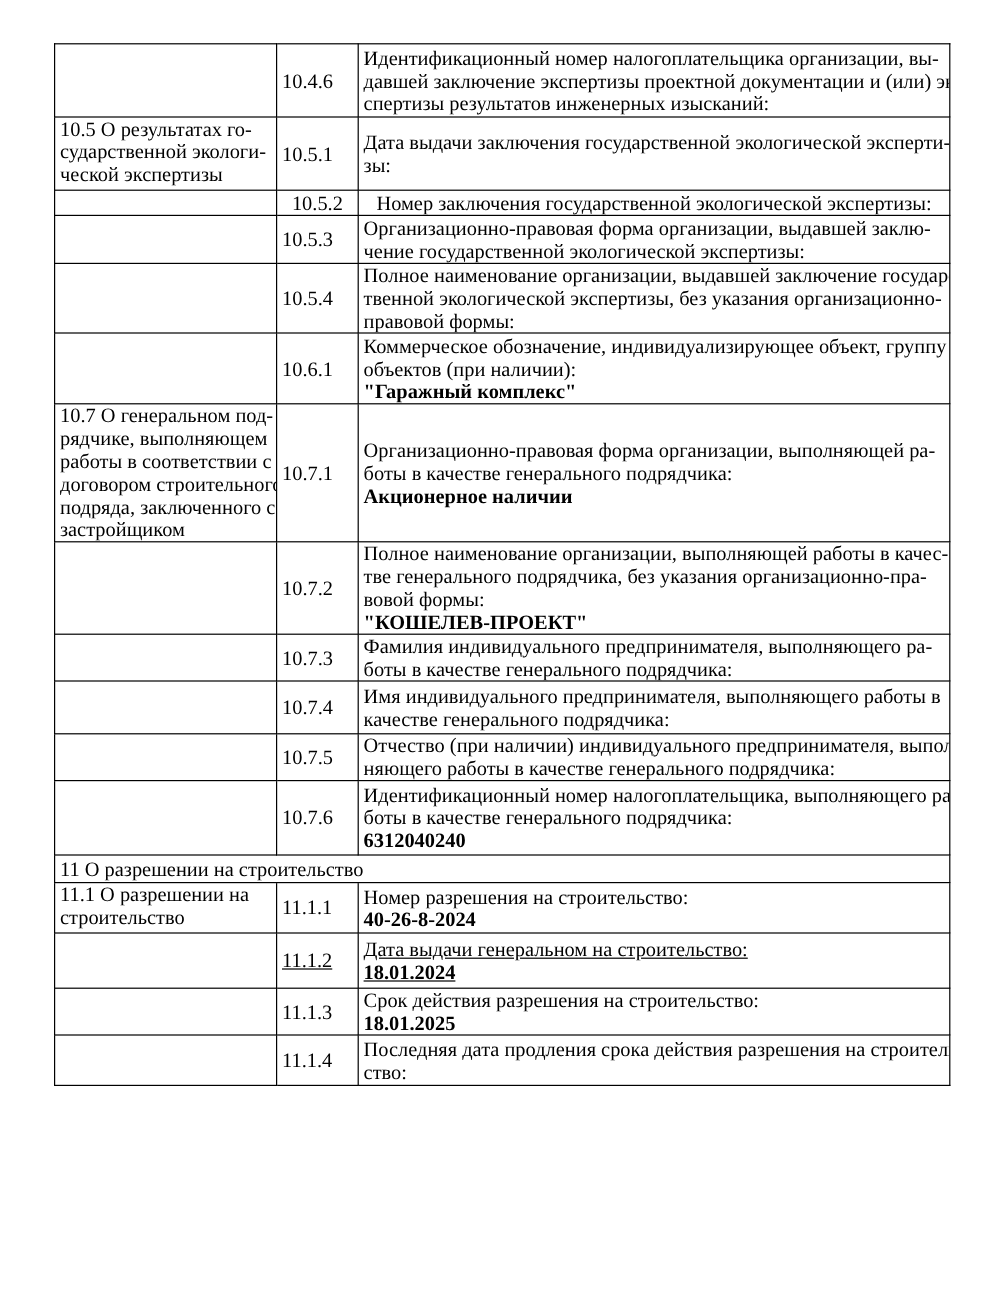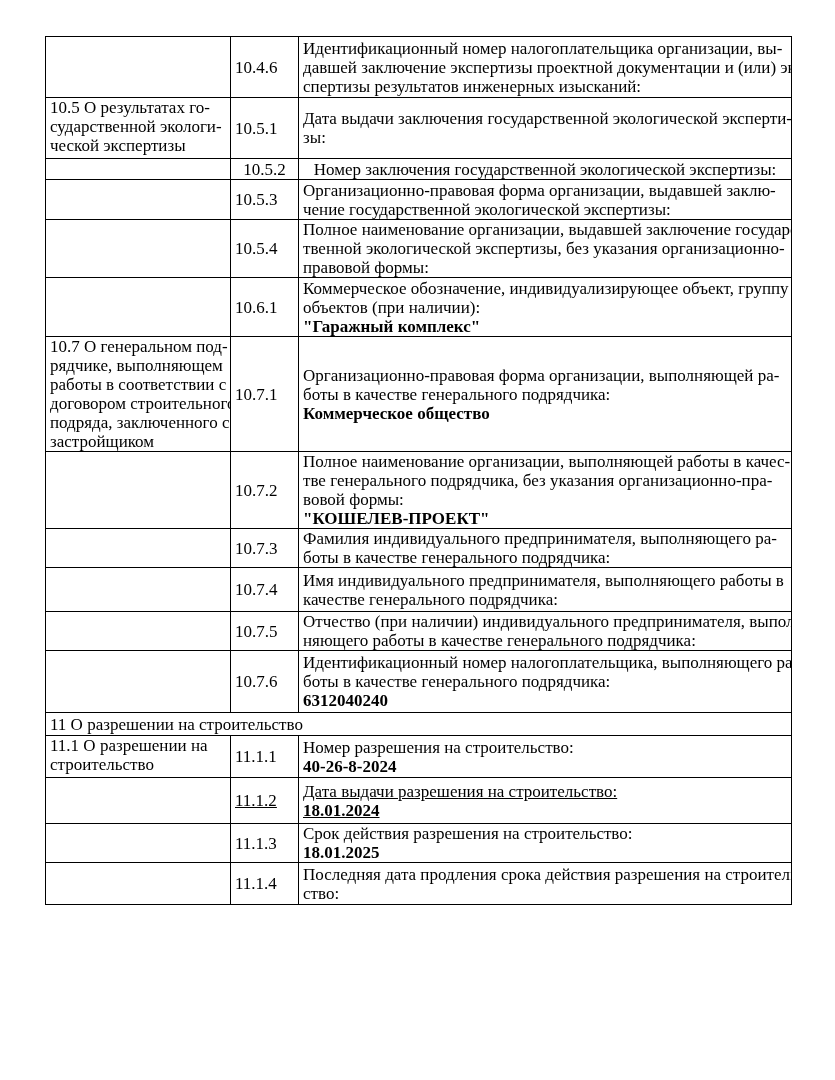--- a/index.html
+++ b/index.html
@@ -129,21 +129,21 @@
 договором строительного
 подряда, заключенного с
 застройщиком</div>
           </td>
           <td class="c2">
             <div class="pre">10.7.1</div>
           </td>
           <td class="c3">
             <div class="pre">Организационно-правовая форма организации, выполняющей ра-
 боты в качестве генерального подрядчика:</div>
-            <div class="val">Коммерческое общество</div>
+            <div class="val">Акционерное наличии</div>
           </td>
         </tr>
         <tr style="height: 77px;">
           <td class="c1"></td>
           <td class="c2">
             <div class="pre">10.7.2</div>
           </td>
           <td class="c3">
             <div class="pre">Полное наименование организации, выполняющей работы в качес-
 тве генерального подрядчика, без указания организационно-пра-
@@ -209,21 +209,21 @@
             <div class="pre">Номер разрешения на строительство:</div>
             <div class="val">40-26-8-2024</div>
           </td>
         </tr>
         <tr style="height: 46px; text-decoration: underline;">
           <td class="c1"></td>
           <td class="c2">
             <div class="pre">11.1.2</div>
           </td>
           <td class="c3">
-            <div class="pre">Дата выдачи разрешения на строительство:</div>
+            <div class="pre">Дата выдачи генеральном на строительство:</div>
             <div class="val">18.01.2024</div>
           </td>
         </tr>
         <tr style="height: 38px;">
           <td class="c1"></td>
           <td class="c2">
             <div class="pre">11.1.3</div>
           </td>
           <td class="c3">
             <div class="pre">Срок действия разрешения на строительство:</div>

